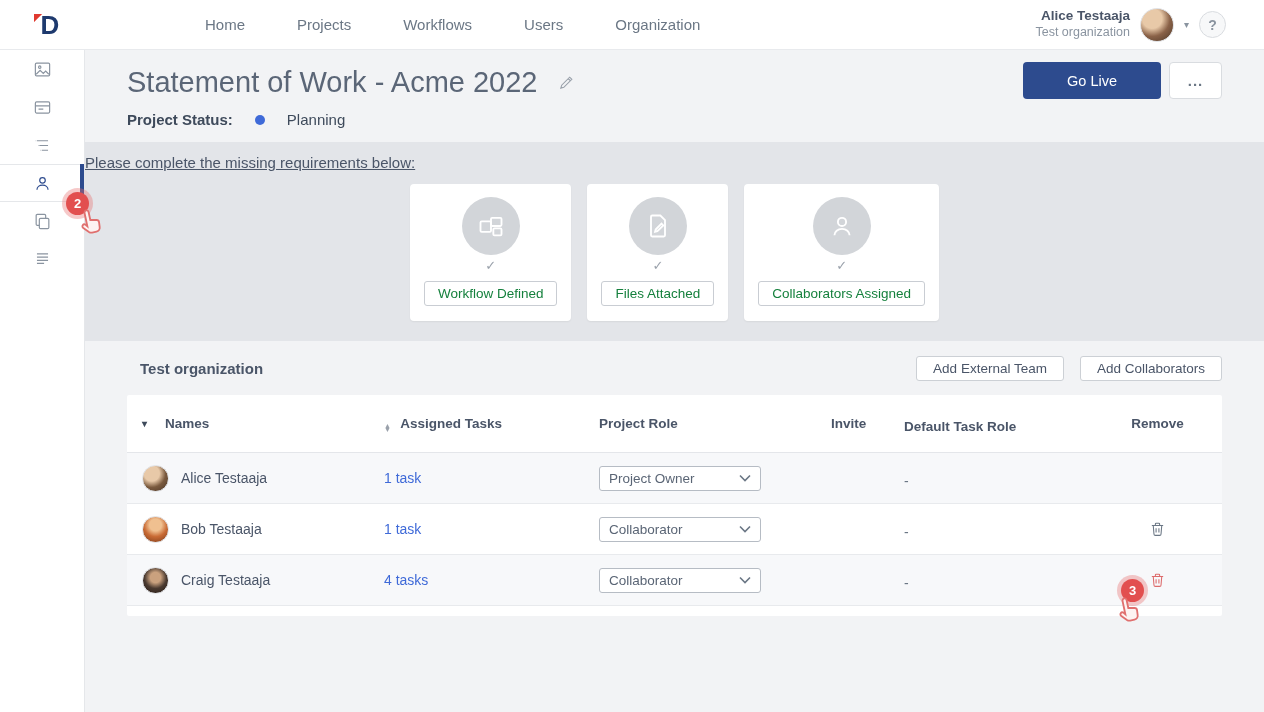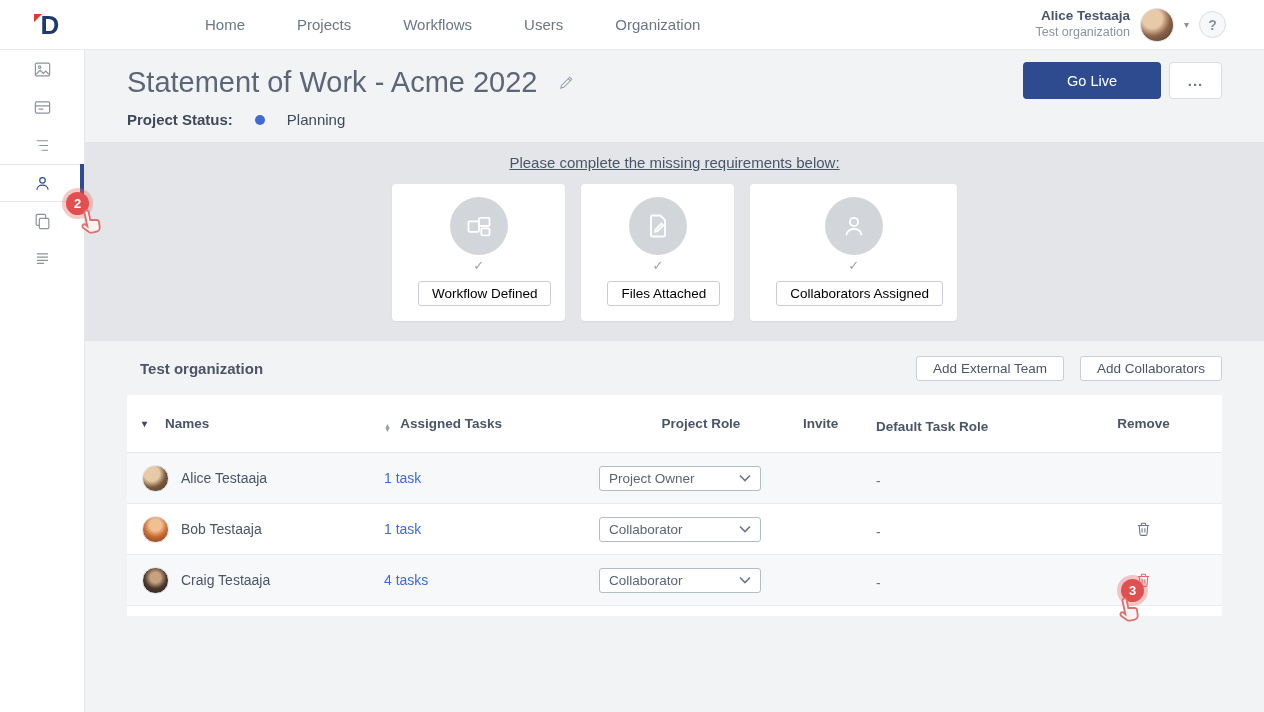--- a/index.html
+++ b/index.html
@@ -45,45 +45,45 @@
   .status-dot { width:10px; height:10px; border-radius:50%; background:#3f6ad8; }
   .status-value { font-size:15px; color:#3e4a5b; }
   .header-actions { position:absolute; right:42px; top:12px; display:flex; gap:8px; }
   .btn-primary { height:37px; padding:0 44px; background:#2d4b8e; color:#fff; border:none; border-radius:4px;
                  font-size:14.5px; font-family:inherit; cursor:pointer; }
   .btn-more { height:37px; width:53px; background:#fff; border:1px solid #d9dce0; border-radius:4px;
               font-size:15px; font-weight:bold; color:#6b7785; font-family:inherit; cursor:pointer; letter-spacing:1px; }
 
   
   .req-band { margin-top:14px; background:#e3e5e9; padding:12px 0 20px 0; }
-  .req-heading { text-align:center; font-size:15px; color:#4a5568; text-decoration:underline; }
+  .req-heading { font-size:15px; color:#4a5568; text-decoration:underline; }
   .req-cards { display:flex; justify-content:center; gap:16px; margin-top:13px; }
   .req-card { background:#fff; border-radius:4px; box-shadow:0 1px 2px rgba(0,0,0,0.06);
               padding:13px 14px 15px 14px; display:flex; flex-direction:column; align-items:center; }
   .req-circle { width:58px; height:58px; border-radius:50%; background:#d2d5d9; display:flex; align-items:center; justify-content:center; }
   .req-circle svg { width:28px; height:28px; stroke:#fff; fill:none; stroke-width:1.6; }
   .req-check { margin-top:3px; color:#9aa1ab; font-size:13px; }
   .req-label { margin-top:8px; border:1px solid #c9cdd3; border-radius:3px; background:#fff;
-               padding:4px 13px; font-size:13.5px; color:#000000; white-space:nowrap; cursor:pointer;margin-left:12px; }
+               padding:4px 13px; font-size:13.5px; color:#15803d; white-space:nowrap; cursor:pointer; }
 
   
   .collab { padding:15px 42px 0 42px; }
   .collab-head { display:flex; align-items:center; }
   .collab-title { font-size:15px; font-weight:bold; color:#4a5568; margin-left:13px; }
   .collab-buttons { margin-left:auto; display:flex; gap:16px; }
   .btn-light { height:25px; padding:0 16px; background:#fff; border:1px solid #ccd0d5; border-radius:3px;
                font-size:13.5px; color:#4a5568; font-family:inherit; cursor:pointer; }
 
   .table-card { margin-top:14px; background:#fff; border-radius:2px; padding-bottom:10px; }
   .tr { display:flex; align-items:center; height:51px; border-bottom:1px solid #e8eaed; padding:0 15px; font-size:14px; }
   .thead { height:58px; font-size:13.5px; font-weight:bold; color:#4a5568; border-bottom:1px solid #e4e6ea; }
   .tbody .tr:nth-child(odd) { background:#f7f8fa; }
   .col-name { width:242px; display:flex; align-items:center; gap:12px; }
   .col-tasks { width:215px; }
-  .col-role { width:204px;text-align:center; }
+  .col-role { width:232px; }
   .col-invite { width:73px; }
   .col-default { width:204px;margin-top:6px; }
   .col-remove { flex:1; display:flex; justify-content:center; }
   .sort-caret { font-size:10px; color:#3e4a5b; margin-right:6px; }
   .sort-stack { display:inline-flex; flex-direction:column; line-height:0.55; margin-right:6px; color:#9aa1ab; font-size:7px; }
   .row-avatar { width:27px; height:27px; border:1px solid #e0e2e6; }
   .av-a { background:radial-gradient(circle at 35% 30%, #e8c9a8 0 32%, #7a5a3e 58%, #4a3526 100%); }
   .av-b { background:radial-gradient(circle at 50% 32%, #f0c090 0 28%, #c96b35 55%, #7a3a1a 100%); }
   .av-c { background:radial-gradient(circle at 50% 38%, #caa17e 0 26%, #4a3a30 55%, #241a14 100%); }
   .person-name { color:#4a5568; }

